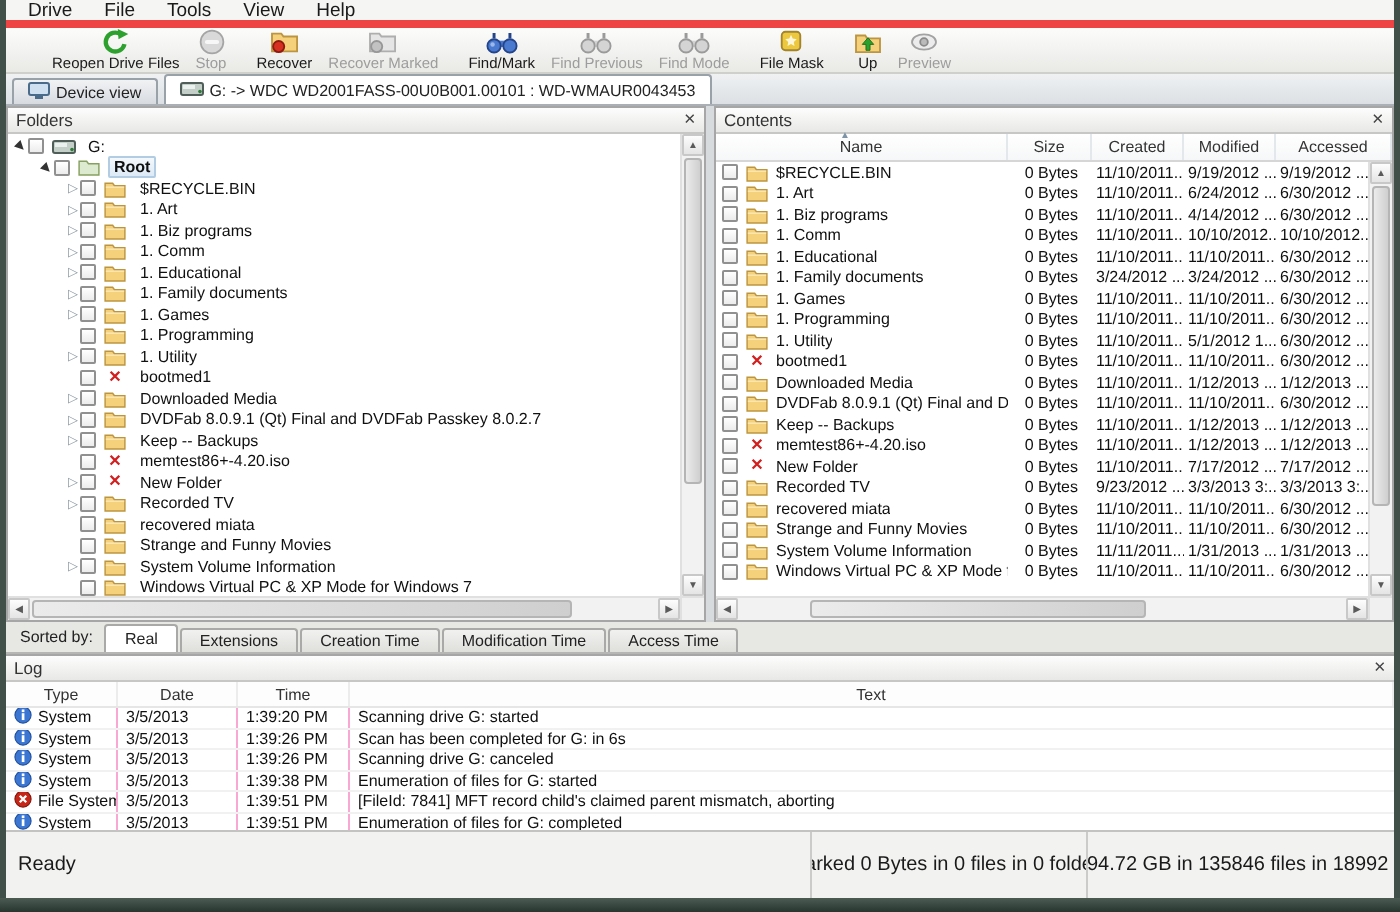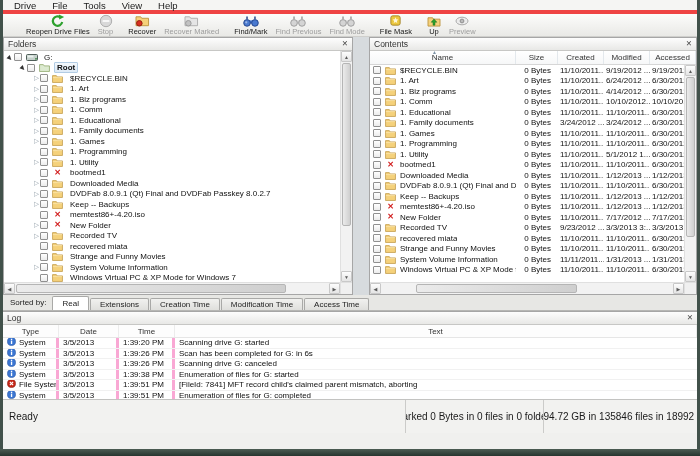--- a/index.html
+++ b/index.html
@@ -29,21 +29,21 @@
   .tb-sep { width:1px; background:#c8c8c5; margin:2px 3px; }
 
   .tabbar { height:16px; background:linear-gradient(#eff1f3,#dce0e4); border-bottom:1px solid #aab0b6; display:flex; align-items:flex-end; padding-left:3px; font-size:8px; }
   .tab { height:13px; display:flex; align-items:center; gap:3px; padding:0 7px; border:1px solid #99a1a9; border-bottom:none; border-radius:2px 2px 0 0; background:linear-gradient(#f1f2f4,#d7dbe0); margin-right:3px; color:#222; white-space:nowrap; }
   .tab.active { background:#fff; height:15px; }
 
   
   .main { height:258px; display:flex; background:#d7dbde; min-height:258px; }
   .panel { background:#fff; border:1px solid #a6a6a6; display:flex; flex-direction:column; min-width:0; }
   .panel.folders { width:350px; flex:none; }
-  .panel.contents { flex:1; margin-left:16px; }
+  .panel.contents { flex:1; margin-left:4px; }
   .panel-header { height:13px; flex:none; background:linear-gradient(#fdfdfd,#e8e8e6); border-bottom:1px solid #c7c7c5; display:flex; align-items:center; font-size:8.5px; color:#333; padding:0 4px; }
   .panel-close { margin-left:auto; font-size:7.5px; color:#444; line-height:1; }
   .panel-body { flex:1; display:flex; min-height:0; }
 
   
   .tree-area { flex:1; overflow:hidden; padding-top:1px; }
   .tree-row { display:flex; align-items:center; height:10.5px; font-size:8px; white-space:nowrap; color:#101010; }
   .tree-row > * { margin-right:3px; flex:none; }
   .exp { width:7px; text-align:center; font-size:6.5px; color:#8d9aa4; margin-right:0 !important; }
   .exp.open { color:#333; transform:rotate(45deg); font-size:6px; }
@@ -83,21 +83,21 @@
   .sort-label { align-self:center; margin-right:6px; }
   .sort-tab { height:12px; display:flex; align-items:center; padding:0 9px; background:linear-gradient(#f1f1ef,#dfdfdc); border:1px solid #a9a9a7; border-bottom:none; border-radius:2px 2px 0 0; margin-right:1px; }
   .sort-tab.active { background:#fff; height:14px; font-size:8px; }
 
   
   .log { height:88px; flex:none; background:#fff; border-top:1px solid #a6a6a6; display:flex; flex-direction:column; }
   .log-colheader { display:grid; grid-template-columns:56px 60px 56px 1fr; height:13px; flex:none; border-bottom:1px solid #e6e6e6; font-size:8px; color:#333; background:#fdfdfd; }
   .log-colheader .col { display:flex; align-items:center; justify-content:center; border-right:1px solid #ececec; }
   .log-rows { flex:1; overflow:hidden; }
   .log-row { display:grid; grid-template-columns:56px 60px 56px 1fr; height:10.5px; align-items:center; font-size:8px; color:#101010; border-bottom:1px solid #f1f1f1; }
-  .log-row .cell { padding-left:4px; white-space:nowrap; overflow:hidden; border-right:3px solid #f9a8d4; height:100%; display:flex; align-items:center; }
+  .log-row .cell { padding-left:4px; white-space:nowrap; overflow:hidden; border-right:1px solid #f9a8d4; height:100%; display:flex; align-items:center; }
   .log-row .cell.last { border-right:none; }
   .log-type { display:flex; align-items:center; gap:3px; }
 
   
   .statusbar { height:34px; flex:none; background:#f2f2f0; border-top:1px solid #c3c3c1; display:flex; align-items:center; font-size:10px; color:#1a1a1a; }
   .status-sec { height:100%; display:flex; align-items:center; padding:0 6px; white-space:nowrap; overflow:hidden; }
   .status-sec.s-left { width:402px; }
   .status-sec.s-mid { width:138px; border-left:1px solid #cbcbc9; justify-content:center; }
   .status-sec.s-right { flex:1; border-left:1px solid #cbcbc9; justify-content:center; }
 </style>
@@ -214,20 +214,37 @@
           <span class="tb-icon">
             <svg width="14" height="10" viewBox="0 0 15 11">
               <ellipse cx="7.5" cy="5.5" rx="6.6" ry="4.2" fill="#ececec" stroke="#a2a2a2"></ellipse>
               <circle cx="7.5" cy="5.5" r="2.1" fill="#bbbbbb" stroke="#8a8a8a"></circle>
             </svg>
           </span>
           <span class="tb-label">Preview</span>
         </div>
       </div>
 
+    <div class="tabbar" id="tabbar">
+        <div class="tab">
+          <span><svg width="11" height="9" viewBox="0 0 11 9">
+              <rect x="0.5" y="0.5" width="10" height="6" rx="1" fill="#cfe0f0" stroke="#4a6b8a"></rect>
+              <rect x="3.5" y="7" width="4" height="1.5" fill="#4a6b8a"></rect>
+            </svg></span>
+          <span>Device view</span>
+        </div>
+        <div class="tab active">
+          <span><svg width="12" height="7" viewBox="0 0 12 7">
+              <rect x="0.5" y="0.5" width="11" height="6" rx="1" fill="#c4cfca" stroke="#4f5e59"></rect>
+              <rect x="1.5" y="1.5" width="6" height="2" fill="#eaf1ee"></rect>
+              <circle cx="10" cy="4.8" r="0.9" fill="#2f7d38"></circle>
+            </svg></span>
+          <span>G: -&gt; WDC WD2001FASS-00U0B001.00101 : WD-WMAUR0043453</span>
+        </div>
+      </div>
 
     <div class="main">
 
       <div class="panel folders">
         <div class="panel-header">
           <span>Folders</span>
           <span class="panel-close">✕</span>
         </div>
         <div class="panel-body">
           <div class="tree-area" id="tree">

